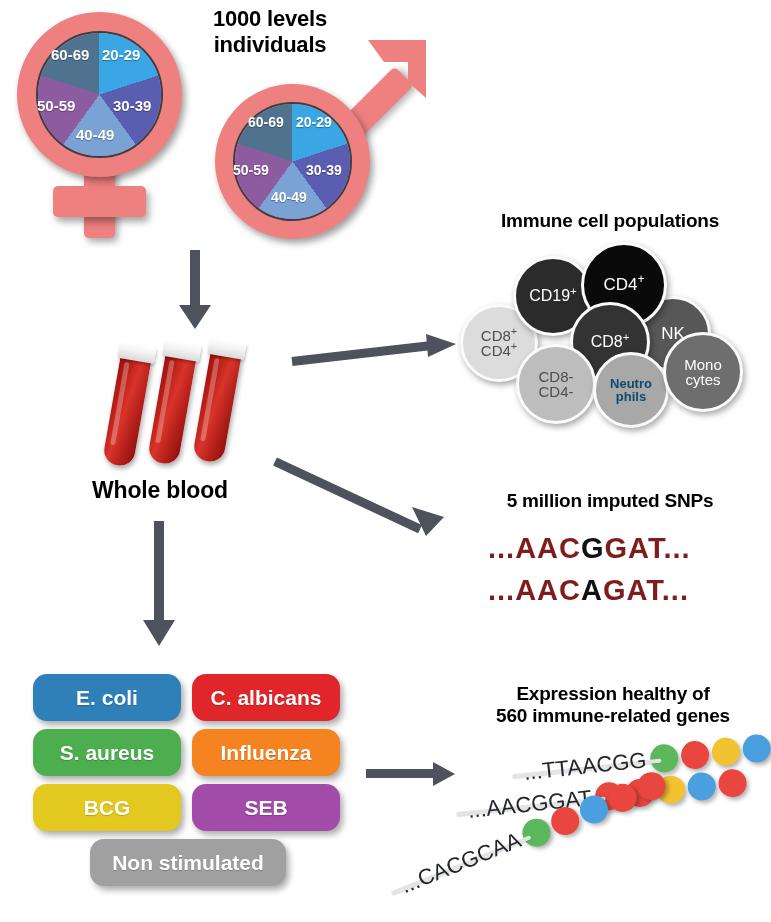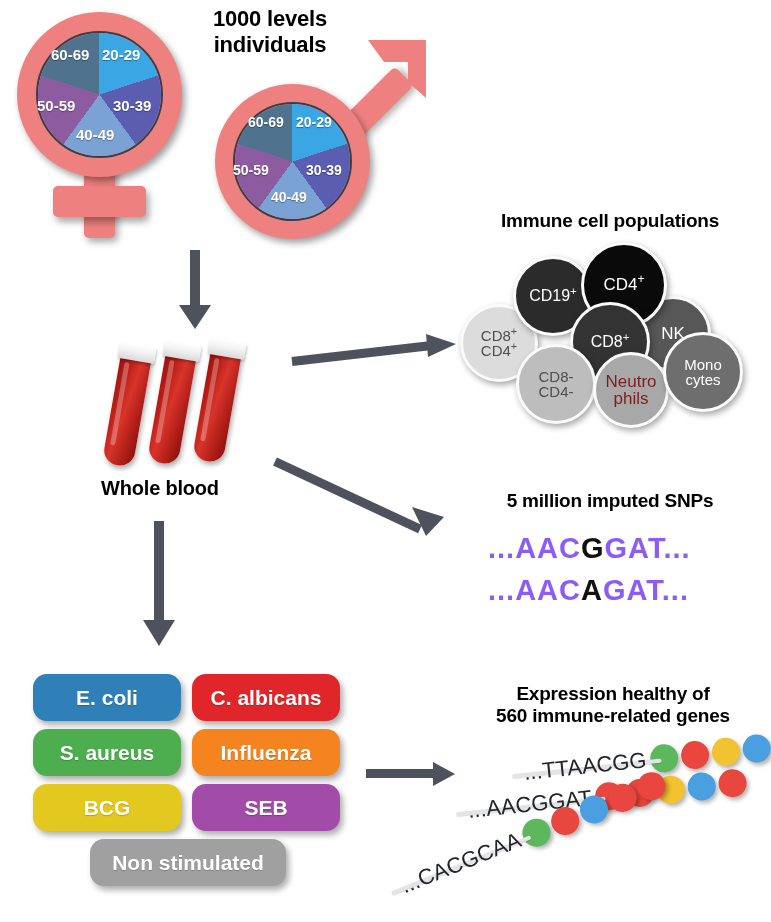--- a/index.html
+++ b/index.html
@@ -75,21 +75,21 @@
     box-sizing:border-box;
   }
   .cell sup{font-size:72%;line-height:0;vertical-align:super;}
 
   
   .snp-row{
     position:absolute;white-space:nowrap;
     font-family:"Liberation Sans","DejaVu Sans",sans-serif;
     font-weight:bold;letter-spacing:1px;
   }
-  .snp-dim{color:#8b5cf6;}
+  .snp-dim{color:#7f1d1d;}
   .snp-hl{color:#111;}
 
   
   .pill{
     position:absolute;border-radius:14px;
     display:flex;align-items:center;justify-content:center;
     color:#fff;font-weight:bold;
     box-shadow:3px 4px 6px rgba(0,0,0,0.33);
     text-shadow:0 1px 1px rgba(0,0,0,.2);
     box-sizing:border-box;
@@ -211,21 +211,21 @@
     <div class="tube-gloss"></div>
     <div class="tube-cap"></div>
   </div>
   <div class="tube" style="left:108px;top:0px;transform:rotate(10deg);">
     <div class="tube-body"></div>
     <div class="tube-gloss"></div>
     <div class="tube-cap"></div>
   </div>
 </div>
 
-<div class="hdr abs" style="left:60px;top:477px;width:200px;font-size:20px;">Whole blood</div>
+<div class="hdr abs" style="left:60px;top:477px;width:200px;font-size:23px;">Whole blood</div>
 
 <div class="hdr abs" style="left:455px;top:210px;width:310px;font-size:19px;">Immune cell populations</div>
 
 <div class="abs" style="left:455px;top:240px;width:316px;height:190px;">
 
   <div class="cell" style="left:5px;top:64px;width:78px;height:78px;background:#dcdcdc;color:#4e4e4e;font-size:15px;">
     <span>CD8<sup>+</sup><br>CD4<sup>+</sup></span>
   </div>
 
   <div class="cell" style="left:180px;top:56px;width:76px;height:76px;background:#575757;color:#ffffff;font-size:17px;">
@@ -241,21 +241,21 @@
   </div>
 
   <div class="cell" style="left:115px;top:62px;width:80px;height:80px;background:#333333;color:#ffffff;font-size:16px;">
     <span>CD8<sup>+</sup></span>
   </div>
 
   <div class="cell" style="left:61px;top:104px;width:80px;height:80px;background:#bdbdbd;color:#4e4e4e;font-size:15px;">
     <span>CD8-<br>CD4-</span>
   </div>
 
-  <div class="cell" style="left:138px;top:112px;width:76px;height:76px;background:#a8a8a8;color:#7f1d1d;font-size:17px;">
+  <div class="cell" style="left:138px;top:112px;width:76px;height:76px;background:#a8a8a8;color:#0c4a6e;font-size:13px;font-weight:bold;">
     <span>Neutro<br>phils</span>
   </div>
 
   <div class="cell" style="left:208px;top:92px;width:80px;height:80px;background:#6e6e6e;color:#ffffff;font-size:15px;">
     <span>Mono<br>cytes</span>
   </div>
 </div>
 
 <div class="hdr abs" style="left:460px;top:490px;width:300px;font-size:19px;">5 million imputed SNPs</div>
 

